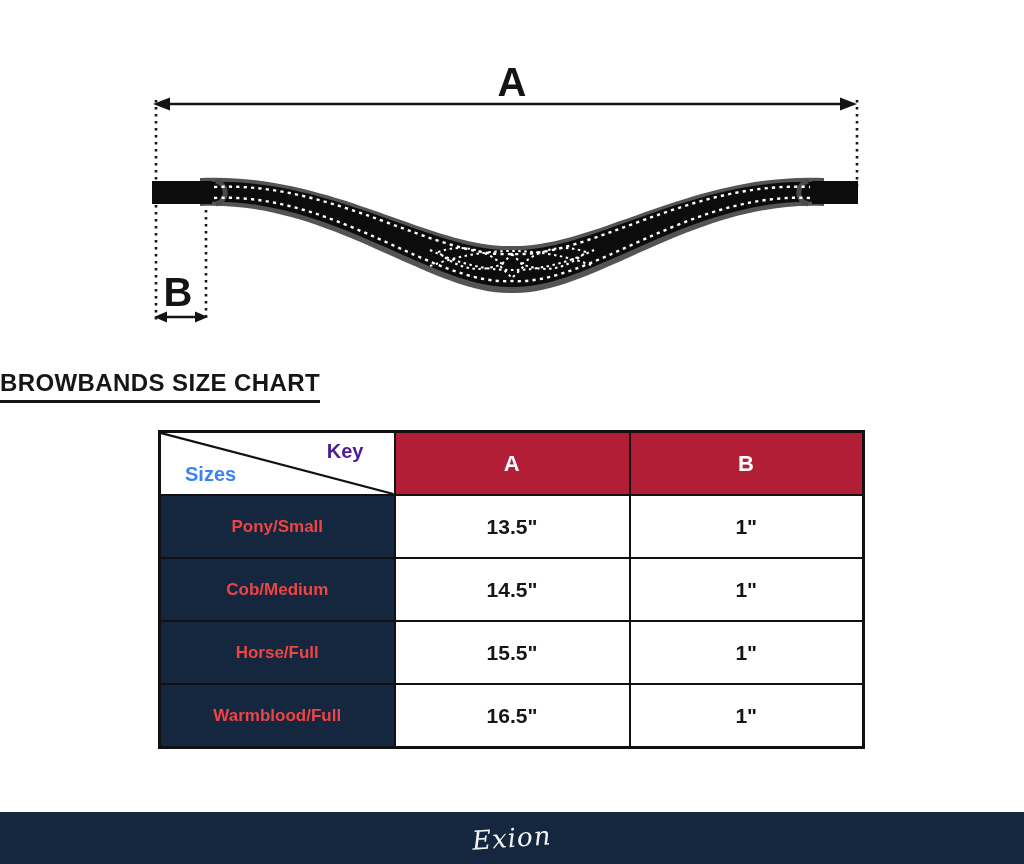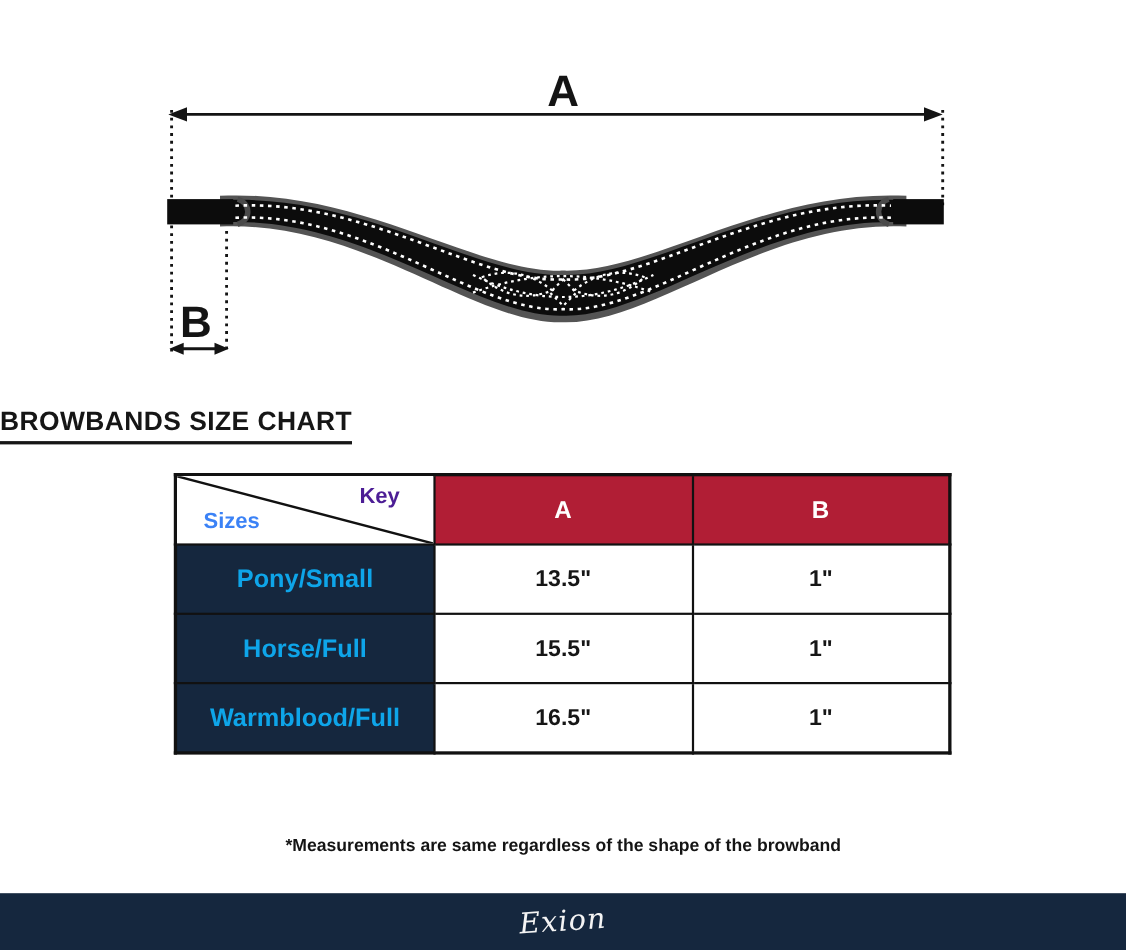--- a/index.html
+++ b/index.html
@@ -13,21 +13,21 @@
 
   table.size-table{position:absolute;left:158px;top:430px;width:704px;
         border-collapse:collapse;table-layout:fixed;border:3px solid #111111;}
   .size-table td,.size-table th{border:2.5px solid #111111;height:61px;text-align:center;
         vertical-align:middle;font-weight:bold;padding:0;}
   .corner-cell{position:relative;background:#ffffff;}
   .corner-svg{position:absolute;left:0;top:0;width:100%;height:100%;display:block;}
   .corner-key{position:absolute;top:7px;right:30px;font-size:20px;color:#4c1d95;}
   .corner-sizes{position:absolute;bottom:8px;left:24px;font-size:20px;color:#3b82f6;}
   .col-head{background:#B11E35;color:#ffffff;font-size:22px;letter-spacing:.5px;}
-  .size-cell{background:#15273E;color:#0ea5e9;font-size:23px;}
+  .size-cell{background:#15273E;color:#ef4444;font-size:17px;}
   .val-cell{background:#ffffff;color:#161616;font-size:21px;}
 
   .footnote{position:absolute;top:761px;left:0;width:100%;text-align:center;margin:0;
         font-size:16px;font-weight:bold;color:#141414;}
 
   .footer{position:absolute;left:0;top:812px;width:100%;height:52px;background:#15273E;
         display:flex;align-items:center;justify-content:center;}
   .brand{display:inline-block;color:#f4f4f4;font-family:"DejaVu Serif",serif;font-style:italic;
         font-size:26px;letter-spacing:1px;transform:rotate(-4deg);}
 </style>
@@ -95,31 +95,35 @@
         </td>
         <th class="col-head">A</th>
         <th class="col-head">B</th>
       </tr>
       <tr>
         <td class="size-cell">Pony/Small</td>
         <td class="val-cell">13.5"</td>
         <td class="val-cell">1"</td>
       </tr>
       <tr>
+        <td class="size-cell">Cob/Medium</td>
+        <td class="val-cell">14.5"</td>
+        <td class="val-cell">1"</td>
+      </tr>
+      <tr>
         <td class="size-cell">Horse/Full</td>
         <td class="val-cell">15.5"</td>
         <td class="val-cell">1"</td>
       </tr>
       <tr>
         <td class="size-cell">Warmblood/Full</td>
         <td class="val-cell">16.5"</td>
         <td class="val-cell">1"</td>
       </tr>
     </tbody>
   </table>
 
-  <p class="footnote">*Measurements are same regardless of the shape of the browband</p>
 
   <div class="footer">
     <span class="brand">Exion</span>
   </div>
 
 </div>
 
 </body></html>

